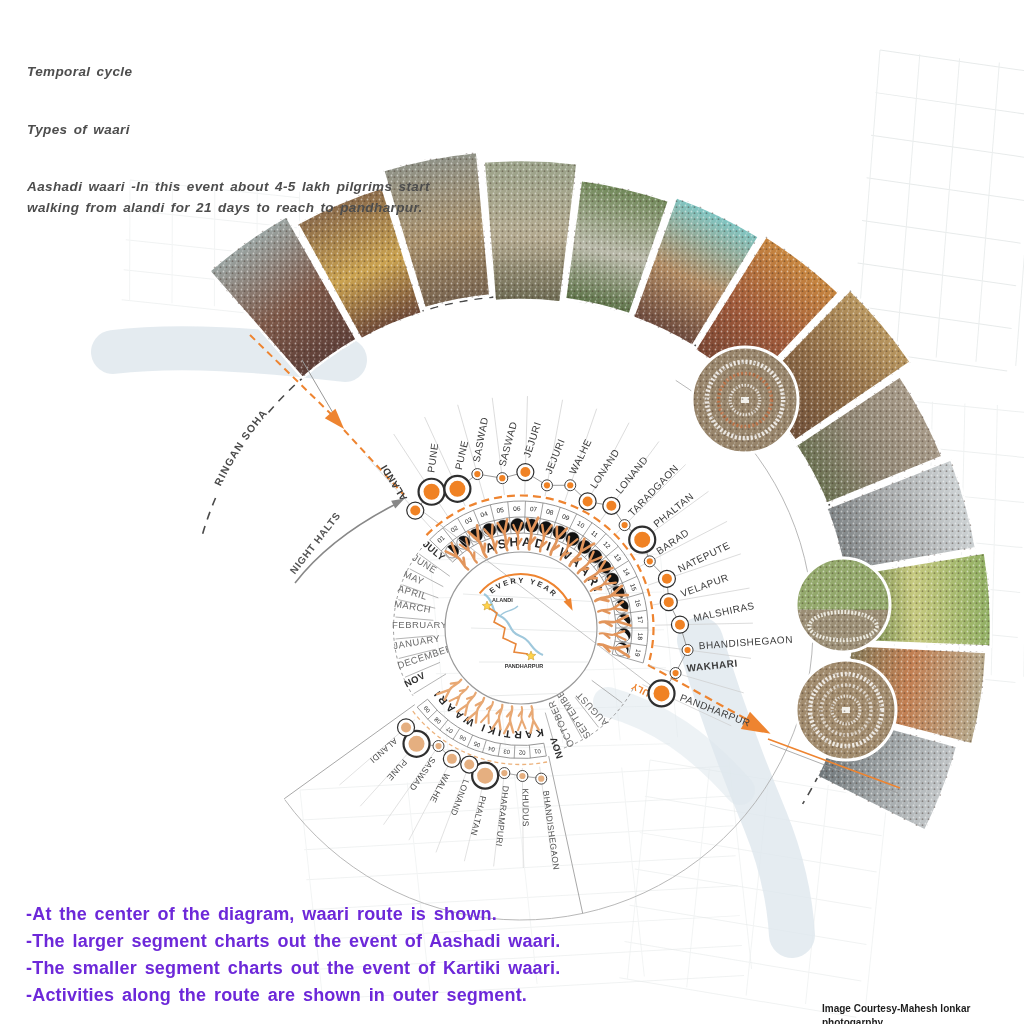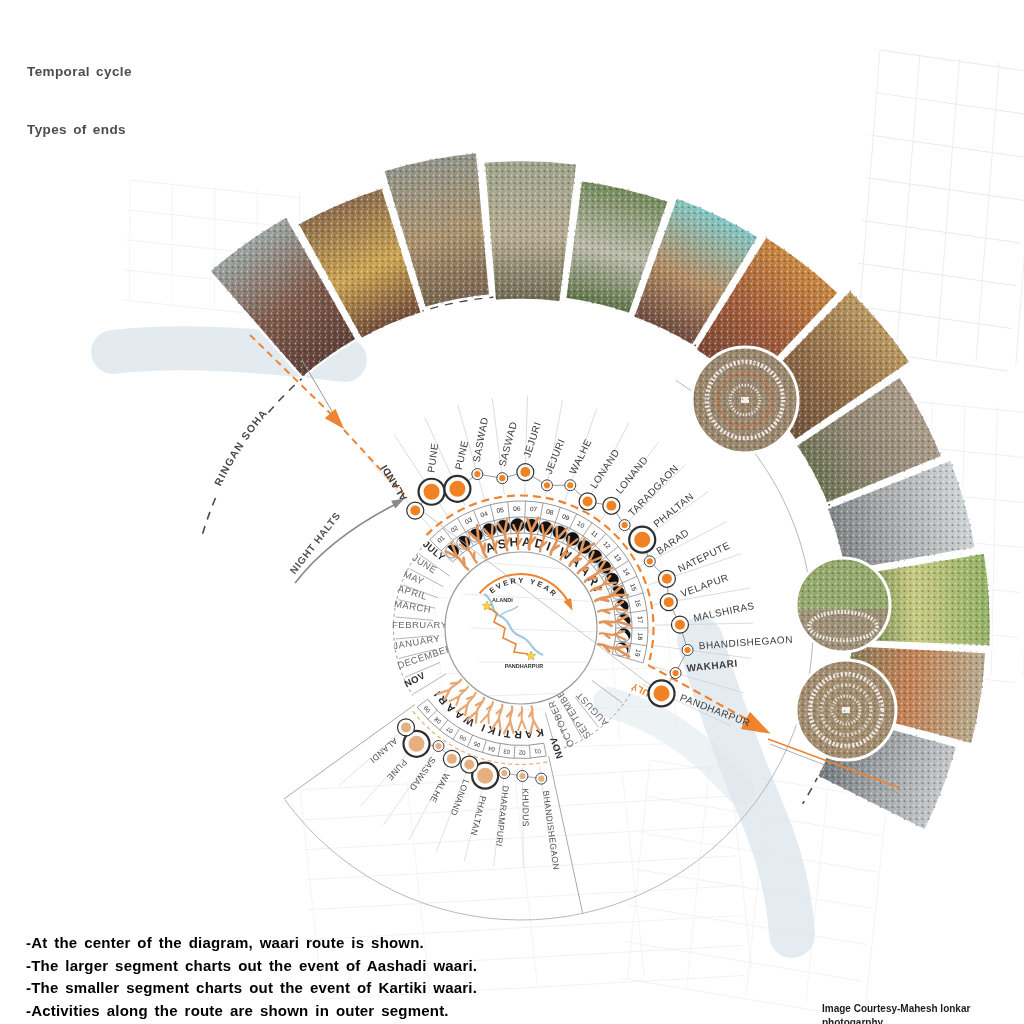--- a/index.html
+++ b/index.html
@@ -2,23 +2,23 @@
 <html><head>
 <meta charset="utf-8">
 <style>
   html,body{margin:0;padding:0;background:#fff;}
   body{width:1024px;height:1024px;position:relative;overflow:hidden;
        font-family:"Liberation Sans",sans-serif;}
   #stage{position:absolute;inset:0;}
   .overlay{position:absolute;color:#4d4d4d;font-weight:700;}
   #header-block{left:27px;top:42px;width:410px;font-size:13.5px;line-height:1.5;
     letter-spacing:.4px;word-spacing:2px;white-space:pre-line;}
-  #header-block .tb{margin-bottom:17px;white-space:pre-line;}
-  #footer-notes{left:26px;top:901px;width:640px;font-size:15px;line-height:1.5;
-    color:#000000;letter-spacing:.2px;word-spacing:2.5px;white-space:pre-line;margin-top:31px;}
+  #header-block .tb{margin-bottom:17px;white-space:pre-line;font-style:italic;}
+  #footer-notes{left:26px;top:901px;width:640px;font-size:18px;line-height:1.5;
+    color:#6d28d9;letter-spacing:.2px;word-spacing:2.5px;white-space:pre-line;}
   #credits{left:822px;top:1002px;width:190px;font-size:10px;line-height:1.35;
     color:#1d1d1d;white-space:pre-line;}
   svg text{font-family:"Liberation Sans",sans-serif;}
 </style>
 </head>
 <body>
 
 <div id="stage">
   <svg id="dsvg" width="1024" height="1024" viewBox="0 0 1024 1024">
       <defs>
@@ -651,21 +651,23 @@
       <text x="403.1189192862606" y="758.6906684111794" transform="rotate(-227.95 403.1189192862606 758.6906684111794)" font-size="8.5" letter-spacing="0.4" fill="#4a4a4a">PUNE</text>
       <text x="394.29888780217124" y="737.5585604498034" transform="rotate(-220.84999999999997 394.29888780217124 737.5585604498034)" font-size="8.5" letter-spacing="0.4" fill="#4a4a4a">ALANDI</text>
       <path d="M295,583 Q330,538 394,505" stroke="#888" stroke-width="1.6" fill="none"></path>
       <path d="M7.48,0 L-5.44,4.42 L-5.44,-4.42 Z" transform="translate(398,502) rotate(-28)" fill="#888"></path>
       <text x="318" y="545" text-anchor="middle" font-size="10" font-weight="bold" fill="#555" letter-spacing="0.8" transform="rotate(-52 318 545)">NIGHT HALTS</text>
     </svg>
 </div>
 
 <div class="overlay" id="header-block">
   <div class="tb">Temporal cycle</div>
-  <div class="tb">Types of ends</div>
+  <div class="tb">Types of waari</div>
+  <div class="tb">Aashadi  waari -In this event about 4-5 lakh pilgrims start
+walking from alandi for 21 days to reach to pandharpur.</div>
 </div>
 
 <div class="overlay" id="footer-notes">-At the center of the diagram, waari route is shown.
 -The larger segment charts out the event of Aashadi waari.
 -The smaller segment charts out the event of Kartiki waari.
 -Activities along the route are shown in outer segment.</div>
 <div class="overlay" id="credits">Image Courtesy-Mahesh lonkar
 photogarphy
 Pahava vitthal-Uddhav Thackeray</div>
 

